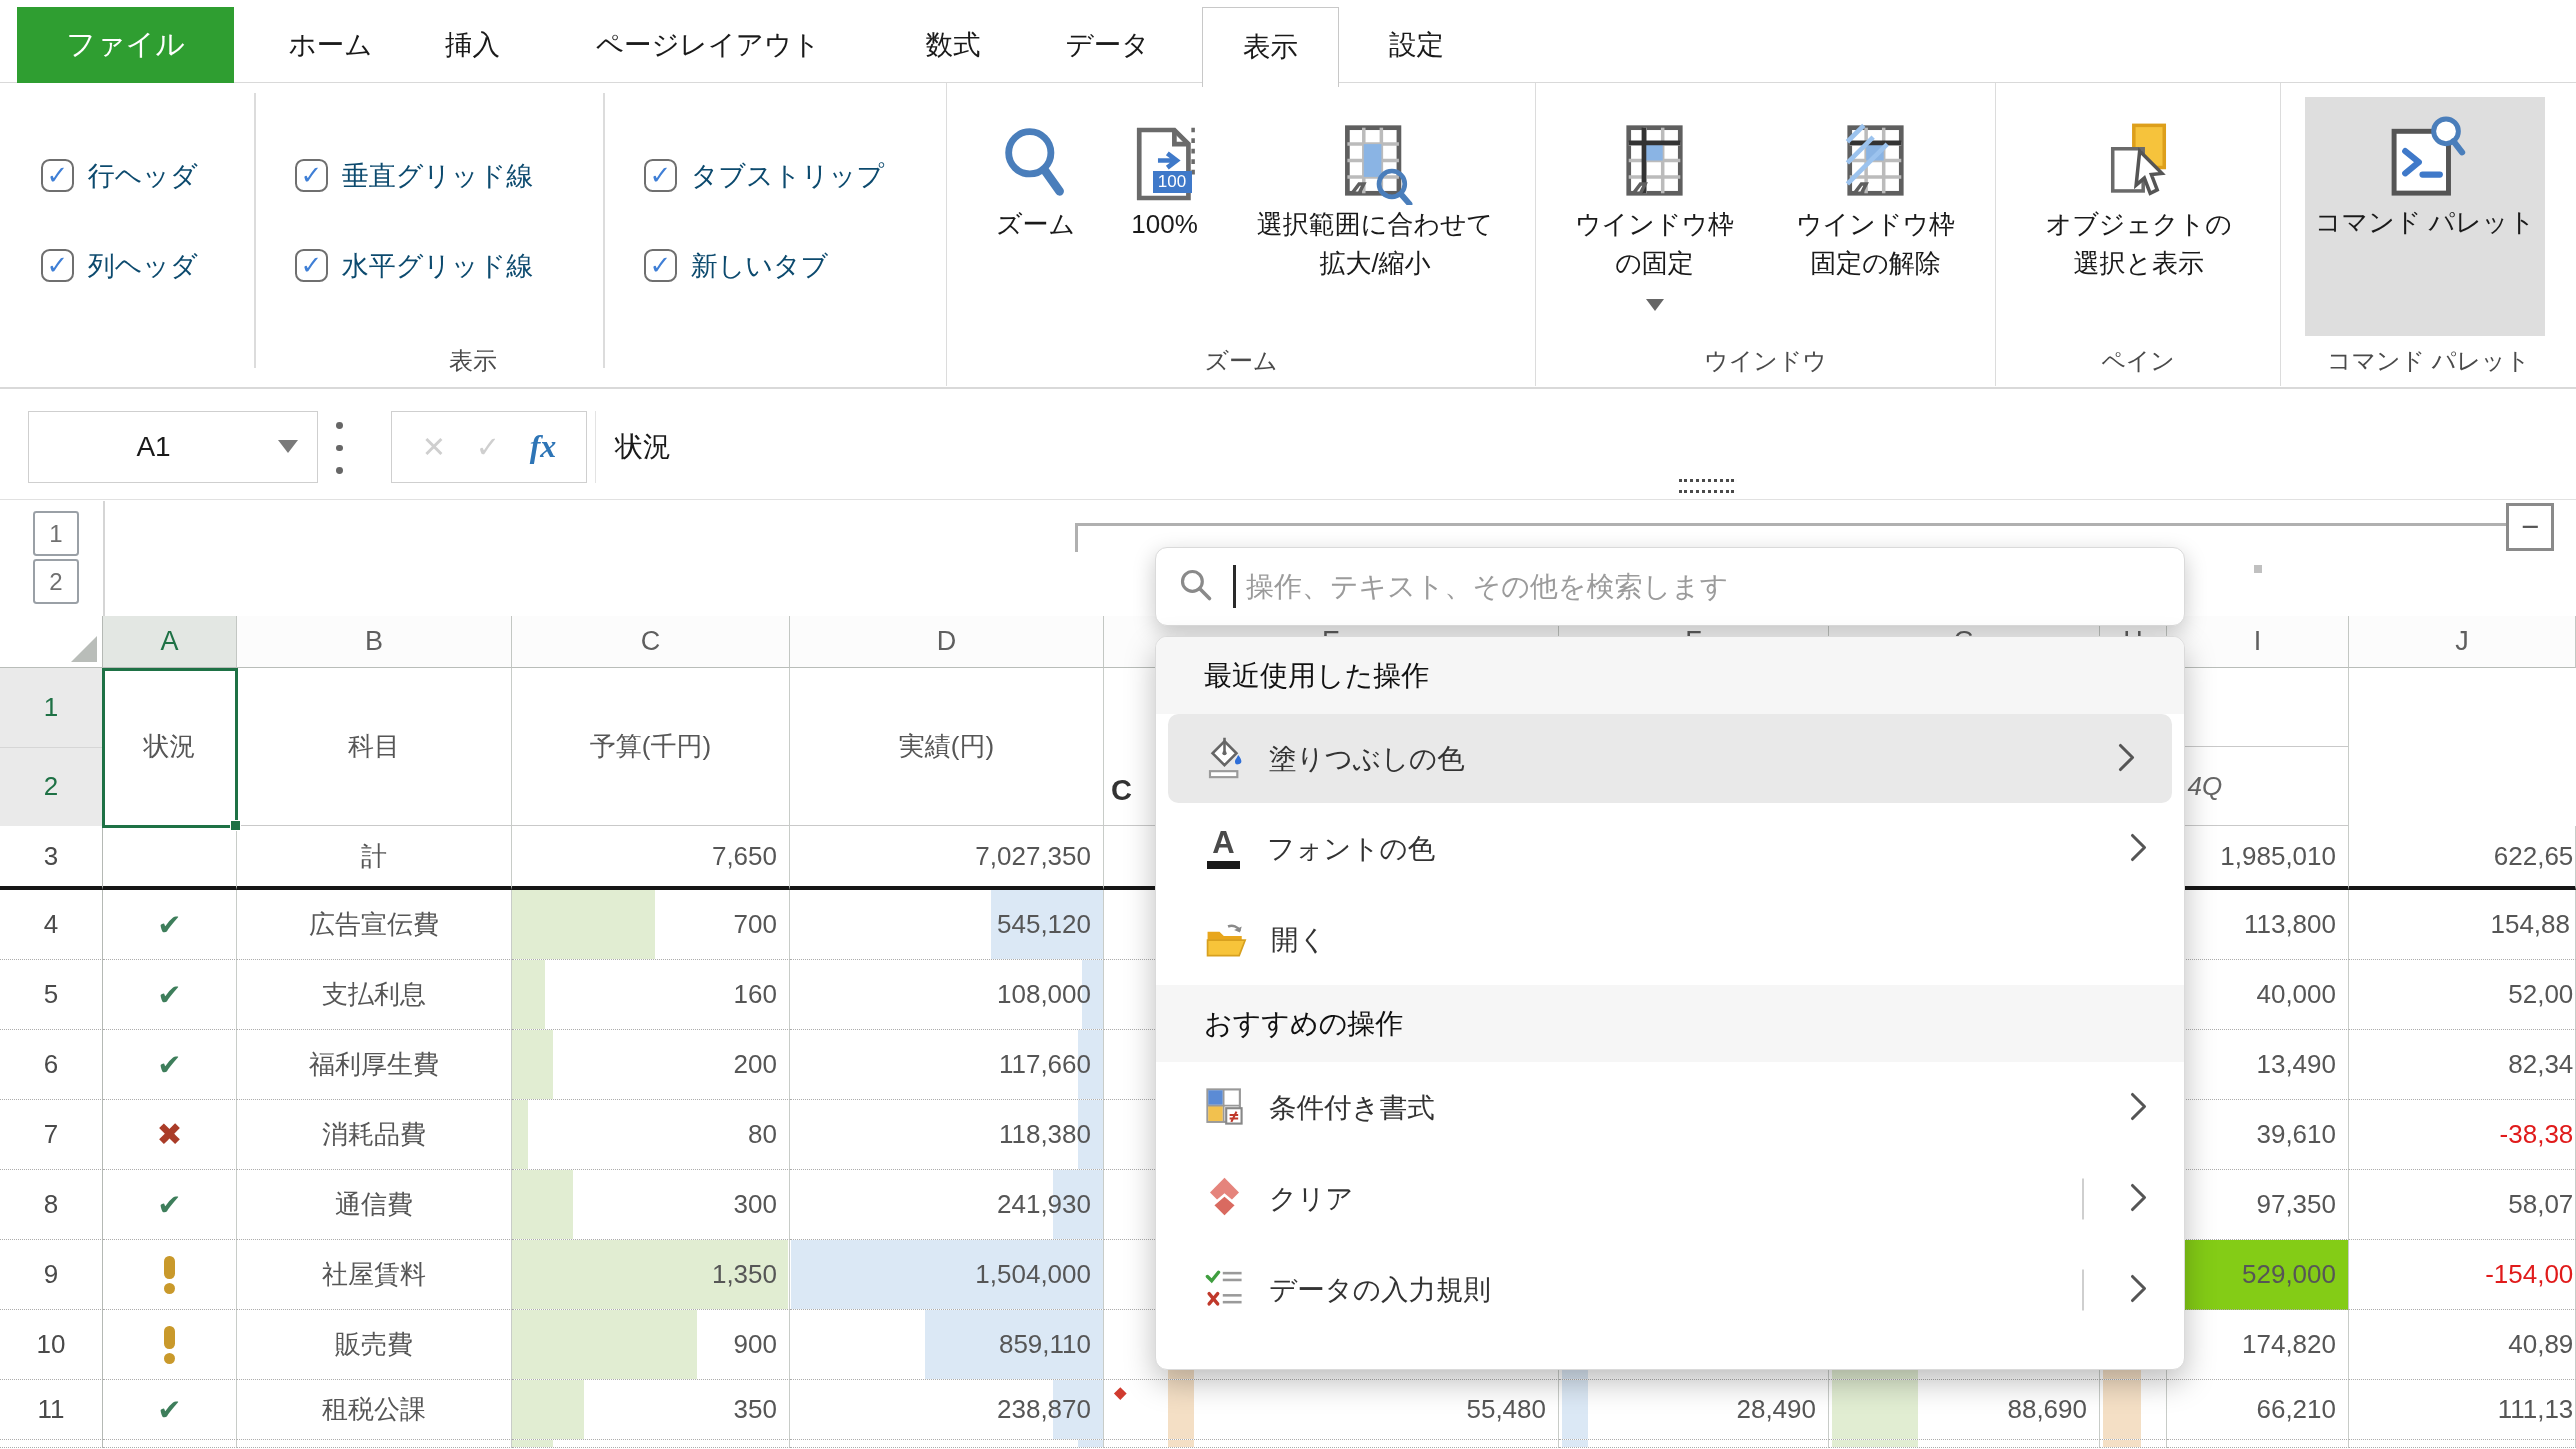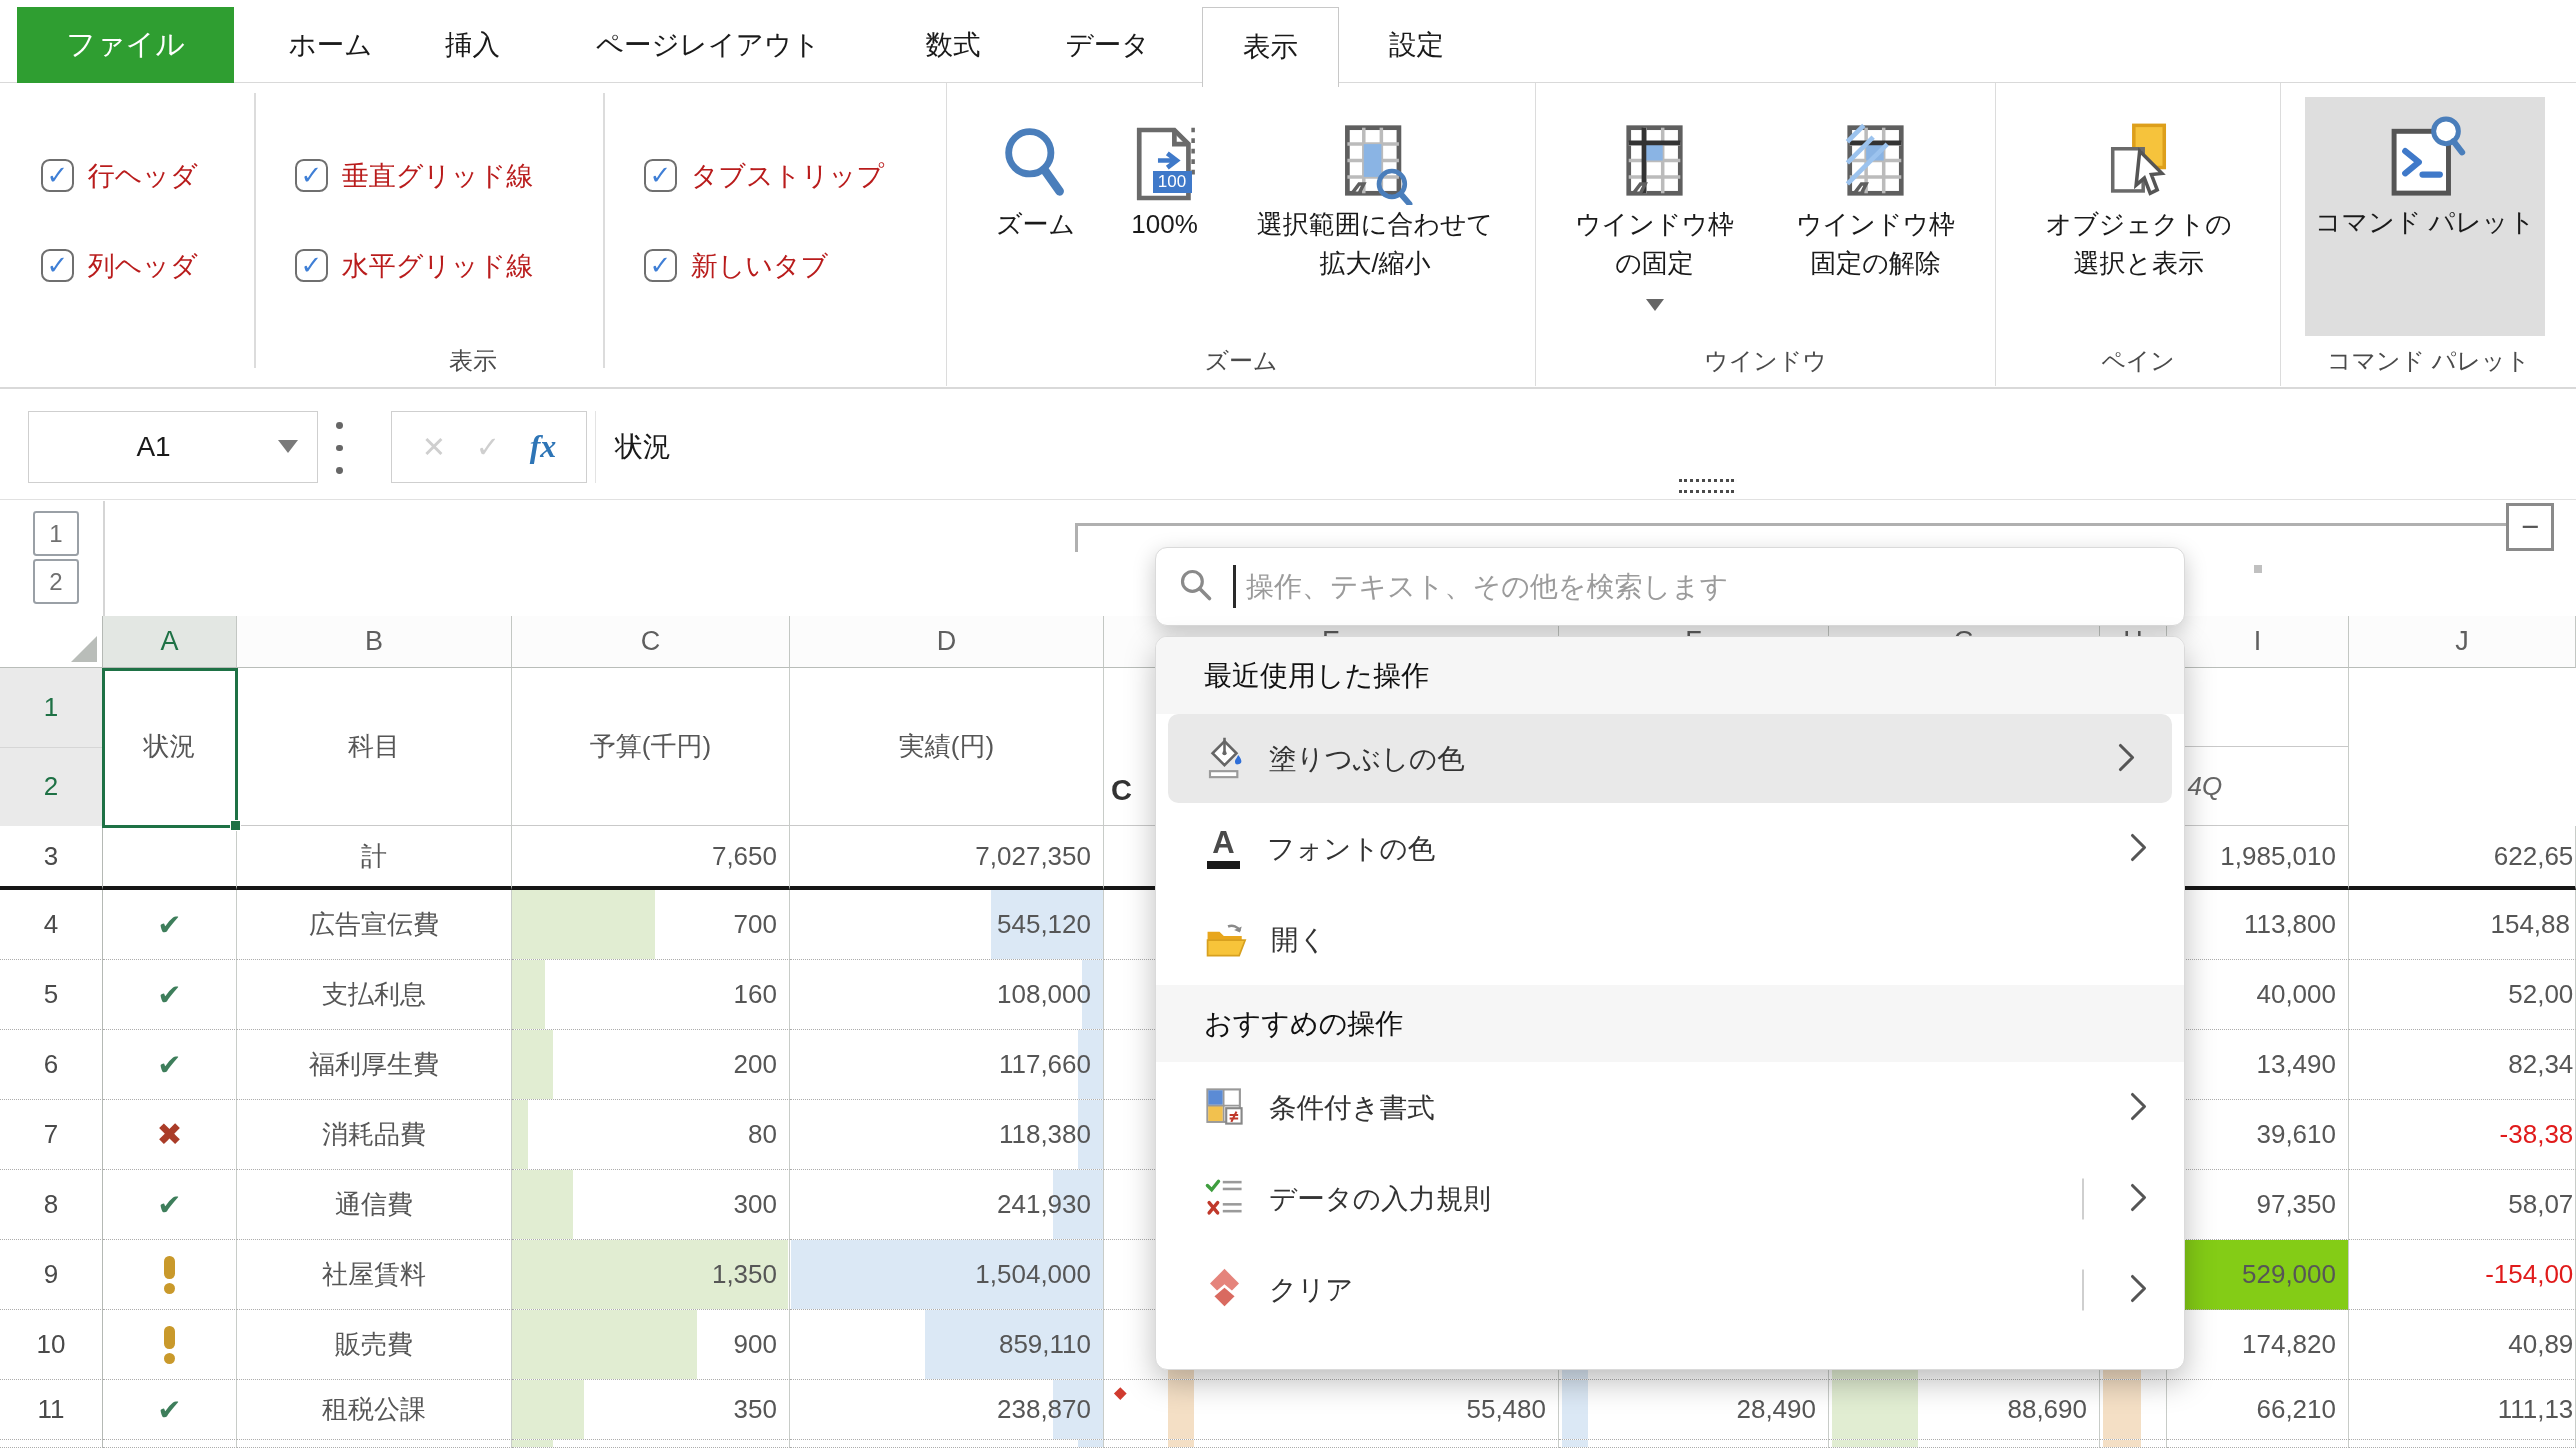--- a/index.html
+++ b/index.html
@@ -16,21 +16,21 @@
   .rtab.active { background:#fff; border:1.7px solid #c8c8c8; border-bottom:none; height:80px; z-index:5; }
 
   
   .ribbon { position:absolute; left:0; top:83px; width:2576px; height:306px; background:#fff; border-bottom:2.6px solid #d9d9d9; }
   .rgroup { position:absolute; top:0; height:303px; }
   .rgroup .glabel { position:absolute; bottom:8.6px; left:0; width:100%; text-align:center; font-size:24px; color:#4a4a4a; }
   .vsep { position:absolute; top:10.3px; height:275px; width:1.7px; background:#dcdcdc; }
   .cbrow { position:absolute; display:flex; align-items:center; gap:13.7px; height:39px; }
   .cbbox { width:33px; height:33px; border:2.6px solid #6f6f6f; border-radius:8.6px; display:flex; align-items:center; justify-content:center;
     color:#3f7fd6; font-size:26px; font-weight:bold; background:#fff; }
-  .cblabel { font-size:27px; color:#b91c1c; white-space:nowrap;font-family:Liberation Mono, monospace; }
+  .cblabel { font-size:27px; color:#0c4a6e; white-space:nowrap;font-family:Liberation Mono, monospace; }
   .rbtn { position:absolute; top:36px; display:flex; flex-direction:column; align-items:center; }
   .rbtn .ricon { height:86px; display:flex; align-items:flex-end; justify-content:center; position:relative; }
   .rbtn .rlabel { font-size:26px; color:#1a1a1a; line-height:39px; text-align:center; white-space:nowrap; }
   .drop-arrow { width:0; height:0; border-left:9.4px solid transparent; border-right:9.4px solid transparent;
     border-top:12px solid #666; margin-top:15.5px; }
   .badge100 { position:absolute; left:26px; top:52px; width:39px; height:22px; background:#3f79c9; color:#fff;
     font-size:17px; display:flex; align-items:center; justify-content:center; }
   .cmd-hl { position:absolute; left:24px; top:13.7px; width:240px; height:239px; background:#dedede; }
 
   
@@ -716,50 +716,50 @@
         <span class="plabel">条件付き書式</span>
         <span class="pchev">
           <svg width="19" height="31" viewBox="0 0 22 36">
               <path d="M4 4 L18 18 L4 32" fill="none" stroke="#555" stroke-width="3.5" stroke-linecap="round" stroke-linejoin="round"></path>
             </svg>
         </span>
       </div>
 
       <div class="pitem">
         <span>
+          <svg width="41" height="43" viewBox="0 0 48 50">
+            <polygon points="24,2 41,19 24,36 7,19" fill="#e5847c"></polygon>
+            <polygon points="24,22 38,34 24,48 10,34" fill="#d96a60" stroke="#fff" stroke-width="3"></polygon>
+          </svg>
+        </span>
+        <span class="plabel">クリア</span>
+        <span class="pdiv"></span>
+        <span class="pchev">
+          <svg width="19" height="31" viewBox="0 0 22 36">
+              <path d="M4 4 L18 18 L4 32" fill="none" stroke="#555" stroke-width="3.5" stroke-linecap="round" stroke-linejoin="round"></path>
+            </svg>
+        </span>
+      </div>
+
+      <div class="pitem">
+        <span>
           <svg width="41" height="41" viewBox="0 0 48 48">
             <path d="M4 10 l5 5 l8 -10" fill="none" stroke="#3f9e3f" stroke-width="4" stroke-linecap="round"></path>
             <line x1="22" y1="6" x2="44" y2="6" stroke="#9a9a9a" stroke-width="3"></line>
             <line x1="22" y1="14" x2="44" y2="14" stroke="#9a9a9a" stroke-width="3"></line>
             <path d="M6 30 l10 12 M16 30 l-10 12" stroke="#c0392b" stroke-width="4" stroke-linecap="round"></path>
             <line x1="22" y1="32" x2="44" y2="32" stroke="#9a9a9a" stroke-width="3"></line>
             <line x1="22" y1="40" x2="44" y2="40" stroke="#9a9a9a" stroke-width="3"></line>
           </svg>
         </span>
         <span class="plabel">データの入力規則</span>
         <span class="pdiv"></span>
         <span class="pchev">
           <svg width="19" height="31" viewBox="0 0 22 36">
               <path d="M4 4 L18 18 L4 32" fill="none" stroke="#555" stroke-width="3.5" stroke-linecap="round" stroke-linejoin="round"></path>
             </svg>
         </span>
       </div>
-
-      <div class="pitem">
-        <span>
-          <svg width="41" height="43" viewBox="0 0 48 50">
-            <polygon points="24,2 41,19 24,36 7,19" fill="#e5847c"></polygon>
-            <polygon points="24,22 38,34 24,48 10,34" fill="#d96a60" stroke="#fff" stroke-width="3"></polygon>
-          </svg>
-        </span>
-        <span class="plabel">クリア</span>
-        <span class="pdiv"></span>
-        <span class="pchev">
-          <svg width="19" height="31" viewBox="0 0 22 36">
-              <path d="M4 4 L18 18 L4 32" fill="none" stroke="#555" stroke-width="3.5" stroke-linecap="round" stroke-linejoin="round"></path>
-            </svg>
-        </span>
-      </div>
     </div>
   </div>
 
 </div>
 
 
 </body></html>

